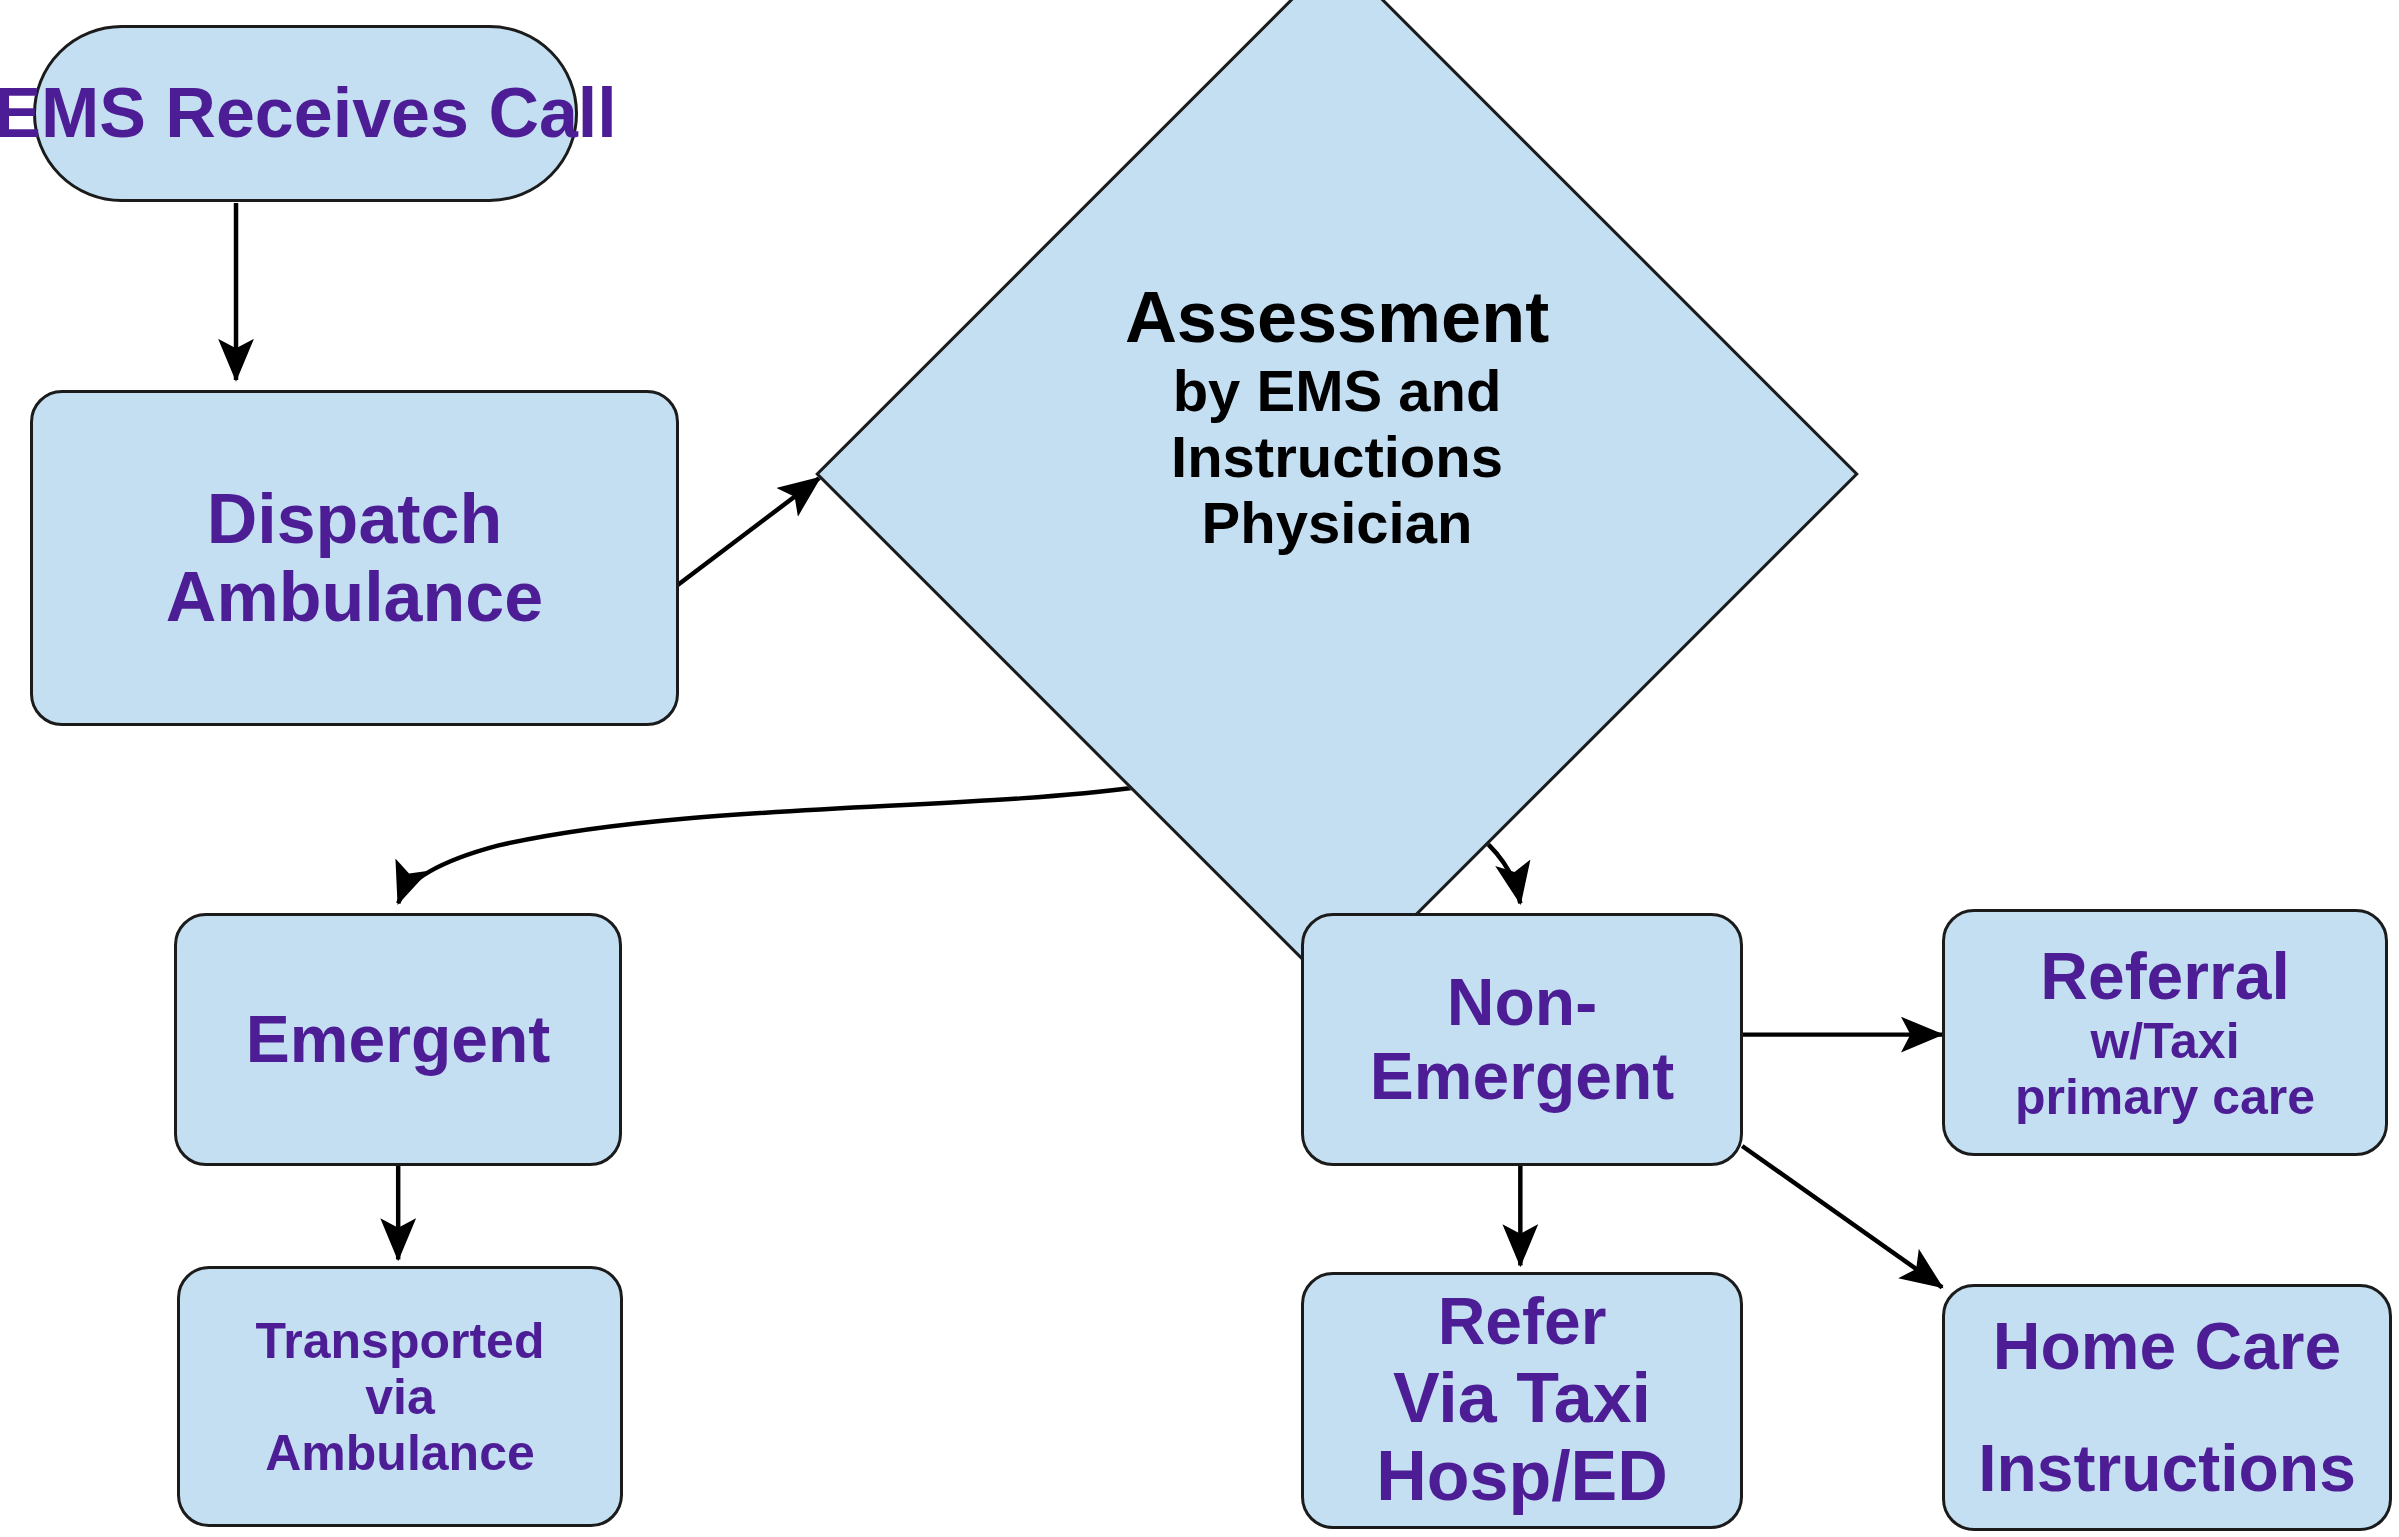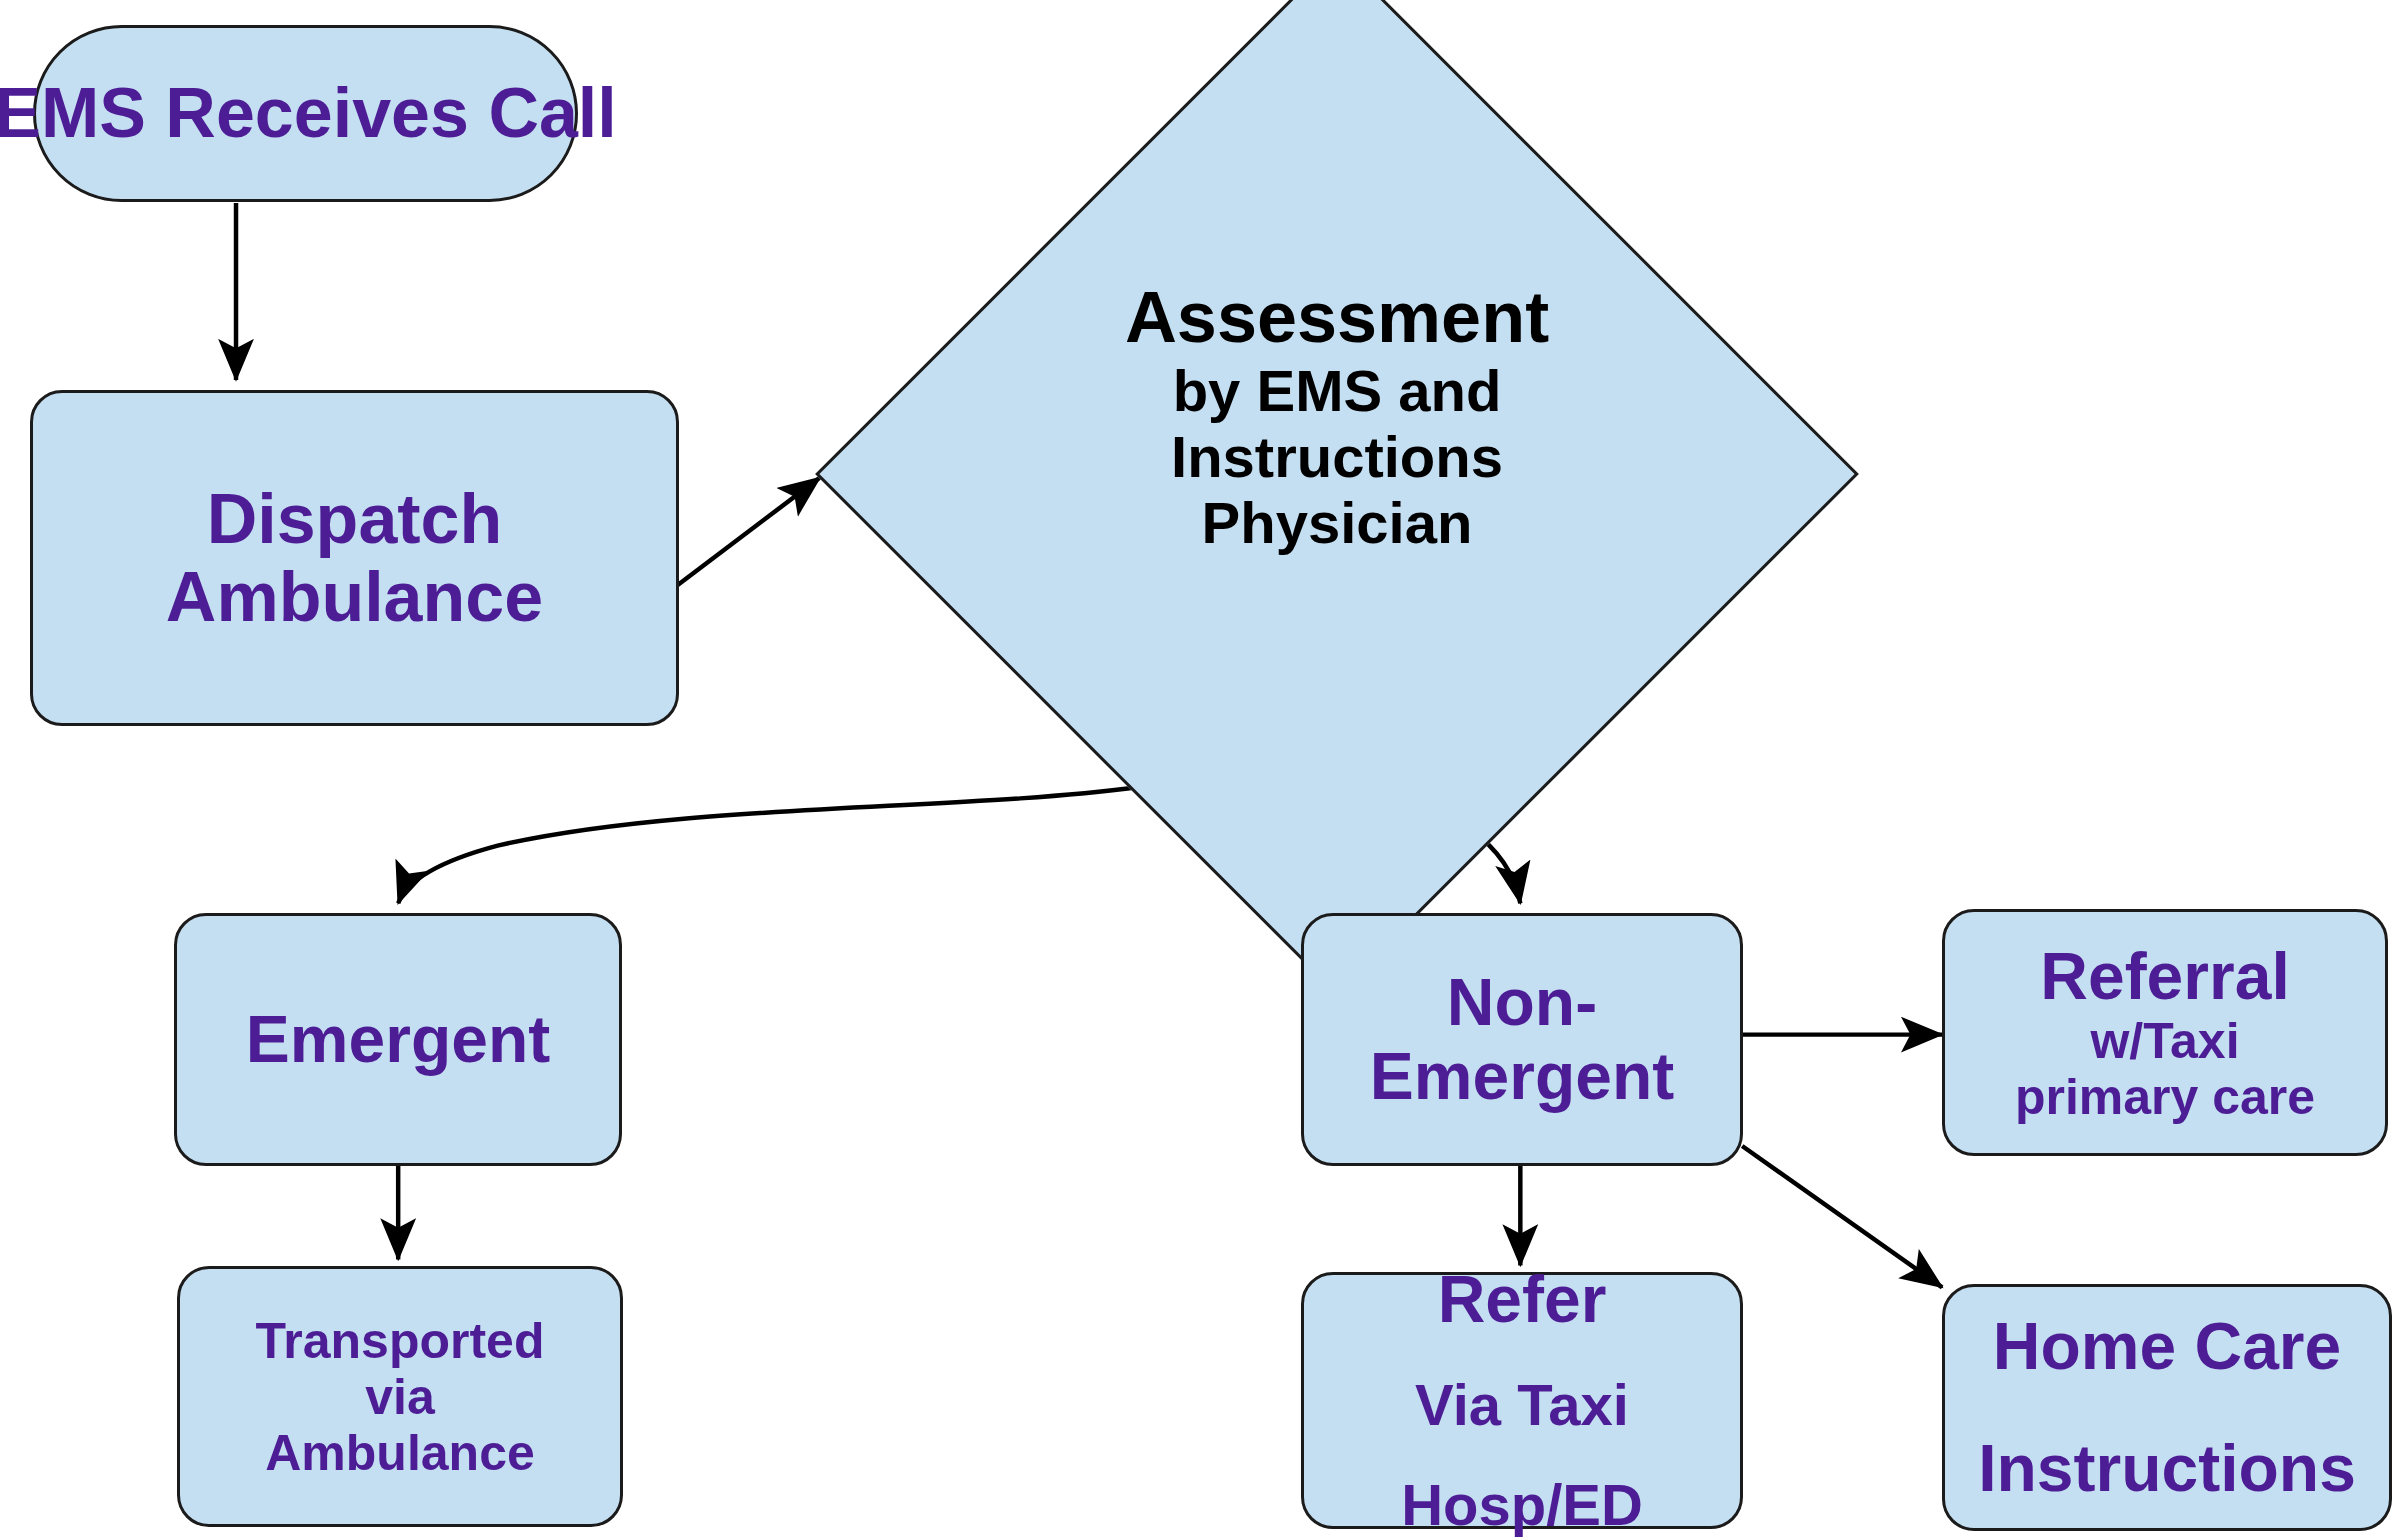--- a/index.html
+++ b/index.html
@@ -38,21 +38,21 @@
     font-weight: bold;
     line-height: 1.12;
     z-index: 2;
   }
   .node.rounded { border-radius: 32px; }
   .node.pill    { border-radius: 109px; }
 
   .node .line  { display: block; white-space: nowrap; }
   .t-xl  { font-size: 70px; }
   .t-lg  { font-size: 66px; }
-  .t-md  { font-size: 58px; margin-top: 36px; }
+  .t-md  { font-size: 70px; }
   .t-sm  { font-size: 50px; }
 
   
   .diamond-wrap {
     position: absolute;
     z-index: 2;
   }
   .diamond-shape {
     position: absolute;
     left: 0; top: 0;

